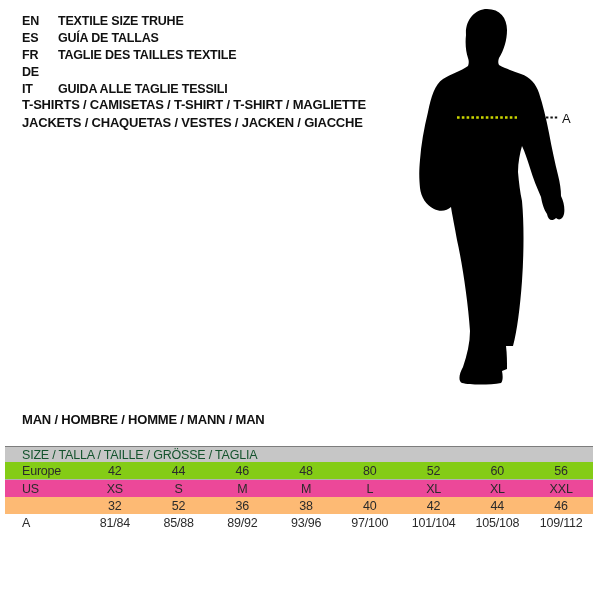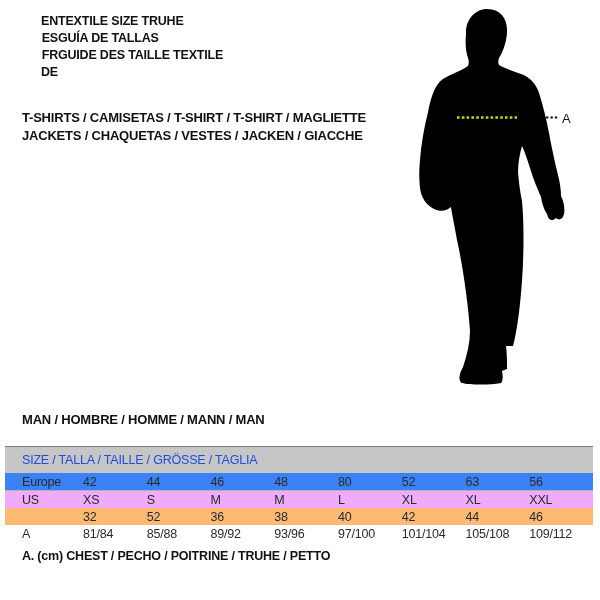--- a/index.html
+++ b/index.html
@@ -7,58 +7,58 @@
     width: 600px; height: 600px;
     background: #ffffff;
     font-family: "Liberation Sans", "DejaVu Sans", sans-serif;
     color: #111;
     overflow: hidden;
   }
   .canvas { position: relative; width: 600px; height: 600px; }
 
   
   .lang-list { position: absolute; left: 22px; top: 13px; }
-  .lang-row { display: flex; height: 17px; line-height: 17px; text-align: right; }
+  .lang-row { display: flex; height: 17px; line-height: 17px; }
   .lang-code {
     width: 36px; font-size: 12.5px; font-weight: 700; letter-spacing: -0.2px;
   }
   .lang-label { font-size: 12.5px; font-weight: 700; letter-spacing: -0.2px; }
 
   
-  .category { position: absolute; left: 22px; top: 109px; }
+  .category { position: absolute; left: 22px; top: 96px; }
   .category div {
     font-size: 13px; font-weight: 700; letter-spacing: -0.2px; line-height: 18px;
     white-space: nowrap;
   }
 
   
   .figure { position: absolute; left: 410px; top: 0; width: 190px; height: 400px; }
 
   
   .man-heading {
     position: absolute; left: 22px; top: 412px;
     font-size: 13px; font-weight: 700; letter-spacing: -0.2px; white-space: nowrap;
   }
 
   
   .size-table {
     position: absolute; left: 5px; top: 446px; width: 588px;
     border-collapse: collapse; table-layout: fixed;
     font-size: 12.5px; color: #2b2b2b; letter-spacing: -0.2px;
   }
-  .size-table td { padding: 0; vertical-align: middle; }
+  .size-table td { padding: 0; text-align: center; vertical-align: middle; }
   .size-table td.rowlabel { text-align: left; padding-left: 17px; }
   .size-table tr.hdr td {
     background: #c6c6c6; border-top: 1px solid #7d7d7d;
-    height: 26px; color: #1d4ed8; text-align: left; padding-left: 17px;
+    height: 15px; color: #14532d; text-align: left; padding-left: 17px;
     white-space: nowrap;
     margin-left: 48px;
   }
-  .size-table tr.r-europe td { height: 17px; background: #3b82f6; border-bottom: 1px solid #b2b2b2; margin-top: 8px; }
-  .size-table tr.r-us td     { height: 17px; background: #f0abfc; }
+  .size-table tr.r-europe td { height: 17px; background: #84cc16; border-bottom: 1px solid #b2b2b2; margin-top: 8px; }
+  .size-table tr.r-us td     { height: 17px; background: #ec4899; }
   .size-table tr.r-num td    { height: 17px; background: #fdba74; }
   .size-table tr.r-a td      { height: 17px; background: #ffffff; }
 
   
   .footnote {
     position: absolute; left: 22px; top: 549px;
     font-size: 12.5px; font-weight: 700; letter-spacing: -0.2px; white-space: nowrap;
   }
 
   .svg-a-label { font-family: "Liberation Sans", "DejaVu Sans", sans-serif; font-size: 13px; fill: #111; }
@@ -72,24 +72,28 @@
     <div class="lang-row">
       <span class="lang-code">EN</span>
       <span class="lang-label">TEXTILE SIZE TRUHE</span>
     </div>
     <div class="lang-row">
       <span class="lang-code">ES</span>
       <span class="lang-label">GUÍA DE TALLAS</span>
     </div>
     <div class="lang-row">
       <span class="lang-code">FR</span>
-      <span class="lang-label">GUIDE DES TAILLE TEXTILE</span>
+      <span class="lang-label">TAGLIE DES TAILLES TEXTILE</span>
     </div>
     <div class="lang-row">
       <span class="lang-code">DE</span>
+    </div>
+    <div class="lang-row">
+      <span class="lang-code">IT</span>
+      <span class="lang-label">GUIDA ALLE TAGLIE TESSILI</span>
     </div>
   </div>
 
   <div class="category">
     <div>T-SHIRTS / CAMISETAS / T-SHIRT / T-SHIRT / MAGLIETTE</div>
     <div>JACKETS / CHAQUETAS / VESTES / JACKEN / GIACCHE</div>
   </div>
 
   <svg class="figure" viewBox="0 0 190 400" xmlns="http://www.w3.org/2000/svg" aria-hidden="true">
     <path d="M 56 35
@@ -154,21 +158,21 @@
         <td colspan="9">SIZE / TALLA / TAILLE / GRÖSSE / TAGLIA</td>
       </tr>
       <tr class="r-europe">
         <td class="rowlabel">Europe</td>
         <td>42</td>
         <td>44</td>
         <td>46</td>
         <td>48</td>
         <td>80</td>
         <td>52</td>
-        <td>63</td>
+        <td>60</td>
         <td>56</td>
       </tr>
       <tr class="r-us">
         <td class="rowlabel">US</td>
         <td>XS</td>
         <td>S</td>
         <td>M</td>
         <td>M</td>
         <td>L</td>
         <td>XL</td>
@@ -193,15 +197,14 @@
         <td>89/92</td>
         <td>93/96</td>
         <td>97/100</td>
         <td>101/104</td>
         <td>105/108</td>
         <td>109/112</td>
       </tr>
     </tbody>
   </table>
 
-  <div class="footnote">A. (cm) CHEST / PECHO / POITRINE / TRUHE / PETTO</div>
 
 </div>
 
 </body></html>

